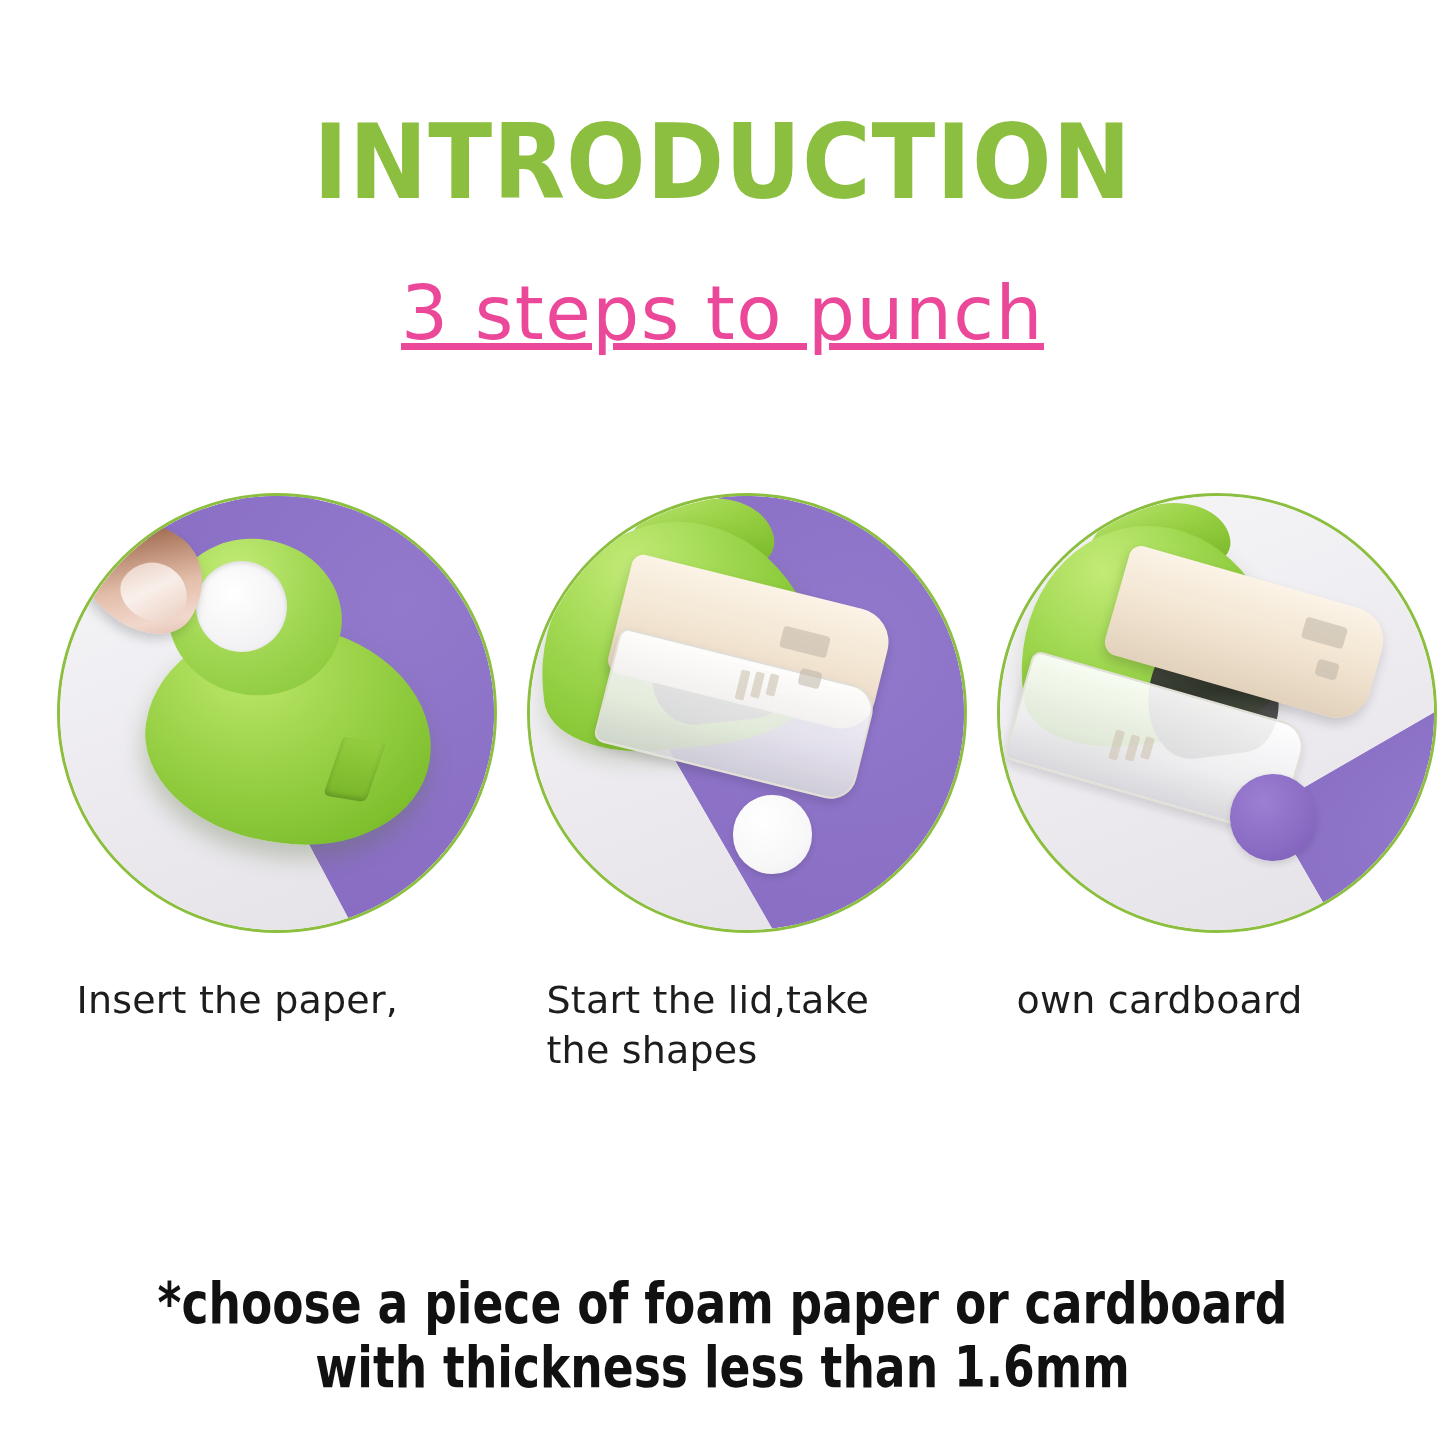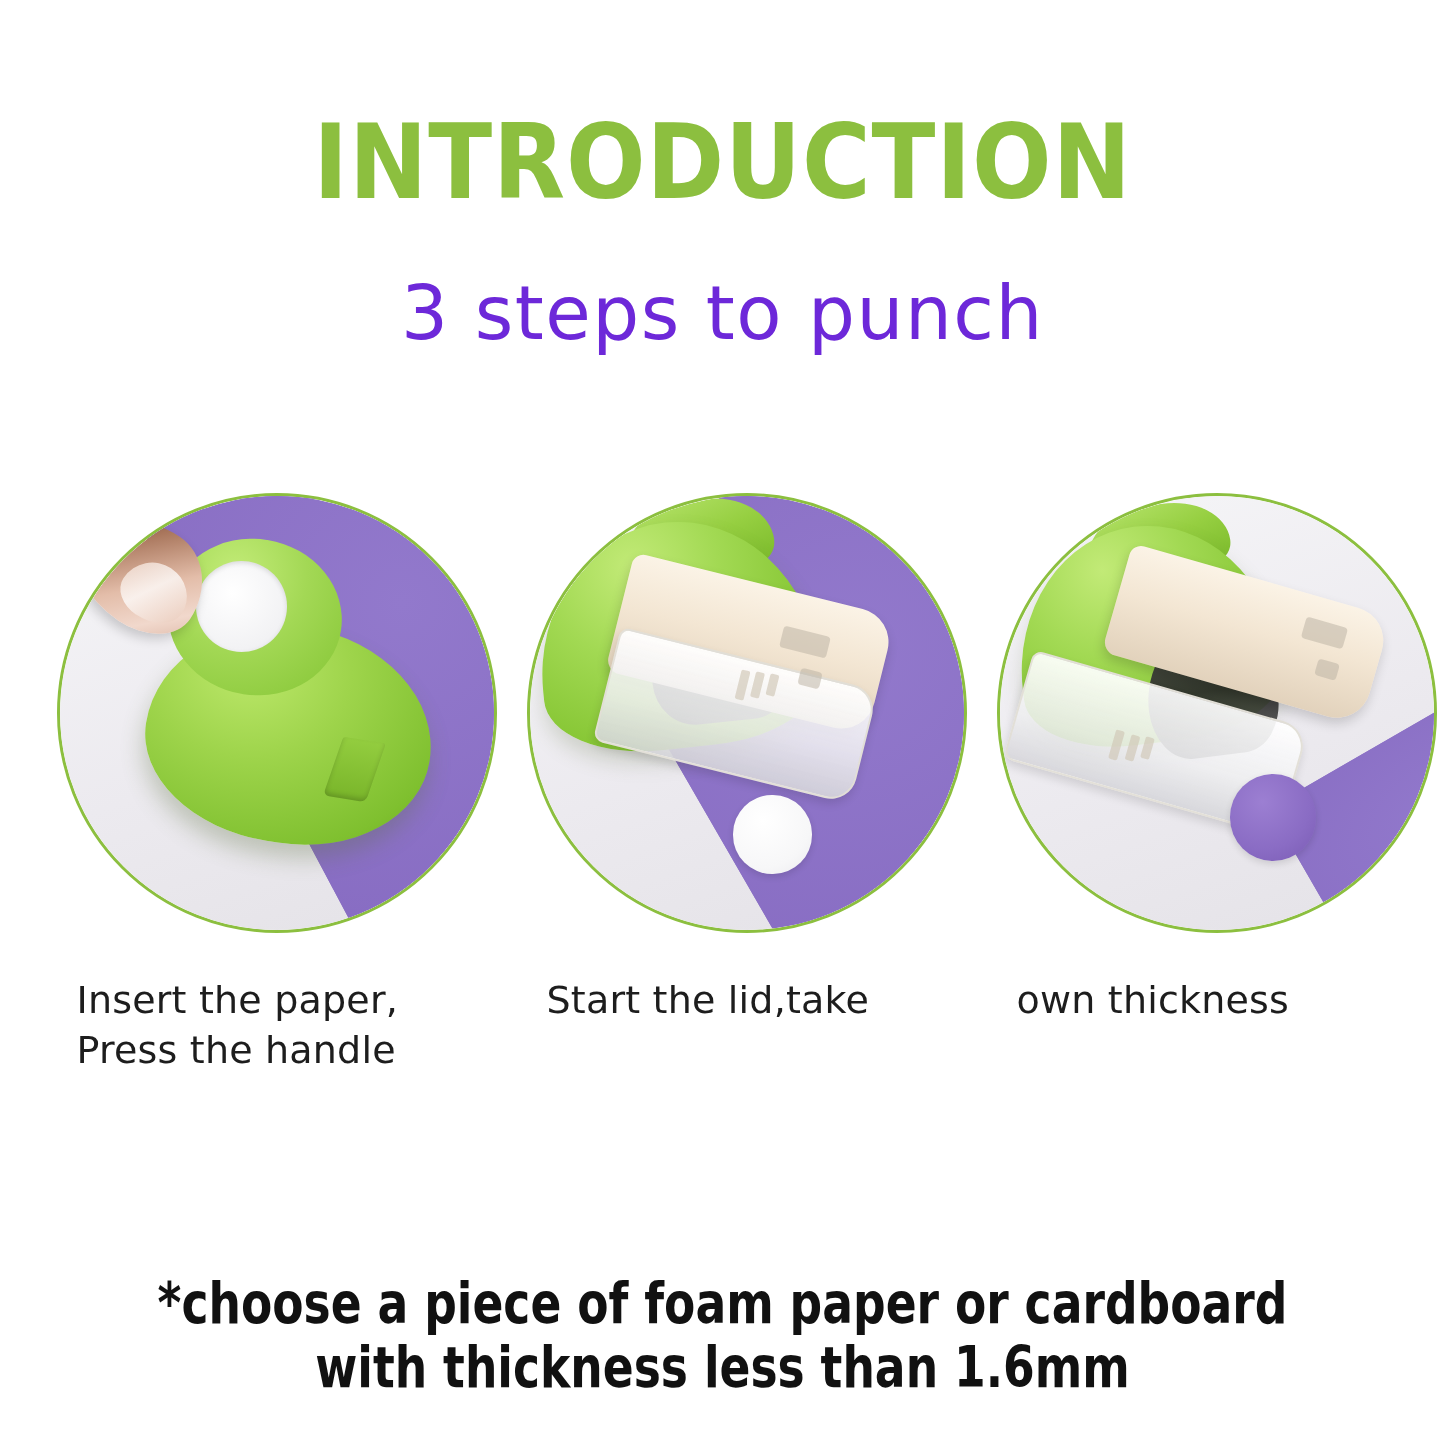--- a/index.html
+++ b/index.html
@@ -42,22 +42,23 @@
     position: absolute;
     top: 273px;
     left: 0;
     width: 1445px;
     text-align: center;
     font-family: "DejaVu Sans", sans-serif;
     font-weight: 400;
     font-size: 74px;
     line-height: 1.1;
     letter-spacing: 1.5px;
-    color: #6d28d9;
+    color: #ec4899;
     white-space: nowrap;
+    text-decoration: underline;
   }
 
   
   .steps {
     position: absolute;
     top: 493px;
     left: 0;
     width: 1445px;
     display: flex;
     justify-content: center;
@@ -287,21 +288,20 @@
           <div class="punch1-hole"></div>
           <div class="punch1-lever"></div>
 
           <div class="thumb">
             <div class="thumb-nail"></div>
           </div>
         </div>
       </div>
       <div class="caption">
         <span>Insert the paper,</span>
-        <span class="l2">Press the handle</span>
       </div>
     </div>
 
     <div class="step">
       <div class="photo s2">
         <div class="photo-inner">
           <div class="paper-white"></div>
           <div class="paper-purple"></div>
 
           <div class="punch-fin" style="left:22%; top:1%; width:34%; height:16%; transform:rotate(-7deg);"></div>
@@ -315,20 +315,21 @@
           <div class="punch-slot" style="left:62%; top:40%; width:5%; height:4%; transform:rotate(14deg);"></div>
           <div class="punch-rib" style="left:48%; top:40%; width:2%; height:7%; transform:rotate(14deg);"></div>
           <div class="punch-rib" style="left:51.5%; top:40.5%; width:2%; height:6%; transform:rotate(14deg);"></div>
           <div class="punch-rib" style="left:55%; top:41%; width:2%; height:5%; transform:rotate(14deg);"></div>
 
           <div class="chip-white" style="left:47%; top:69%; width:18%; height:18%;"></div>
         </div>
       </div>
       <div class="caption">
         <span>Start the lid,take</span>
+        <span class="l2">the shapes</span>
       </div>
     </div>
 
     <div class="step">
       <div class="photo s3">
         <div class="photo-inner">
           <div class="paper-white"></div>
           <div class="paper-purple"></div>
 
           <div class="punch-fin" style="left:20%; top:2%; width:33%; height:15%; transform:rotate(-9deg);"></div>
@@ -341,21 +342,21 @@
           <div class="punch-slot" style="left:70%; top:29%; width:10%; height:5%; transform:rotate(16deg);"></div>
           <div class="punch-slot" style="left:73%; top:38%; width:5%; height:4%; transform:rotate(16deg);"></div>
           <div class="punch-rib" style="left:26%; top:54%; width:2%; height:7%; transform:rotate(16deg);"></div>
           <div class="punch-rib" style="left:29.5%; top:55%; width:2%; height:6%; transform:rotate(16deg);"></div>
           <div class="punch-rib" style="left:33%; top:55.5%; width:2%; height:5%; transform:rotate(16deg);"></div>
 
           <div class="chip-purple" style="left:53%; top:64%; width:20%; height:20%;"></div>
         </div>
       </div>
       <div class="caption">
-        <span class="l2">own thickness</span>
+        <span class="l2">own cardboard</span>
       </div>
     </div>
 
   </div>
 
   <div class="note">
     <span>*choose a piece of foam paper or cardboard</span>
     <span class="l2">with thickness less than 1.6mm</span>
   </div>
 

